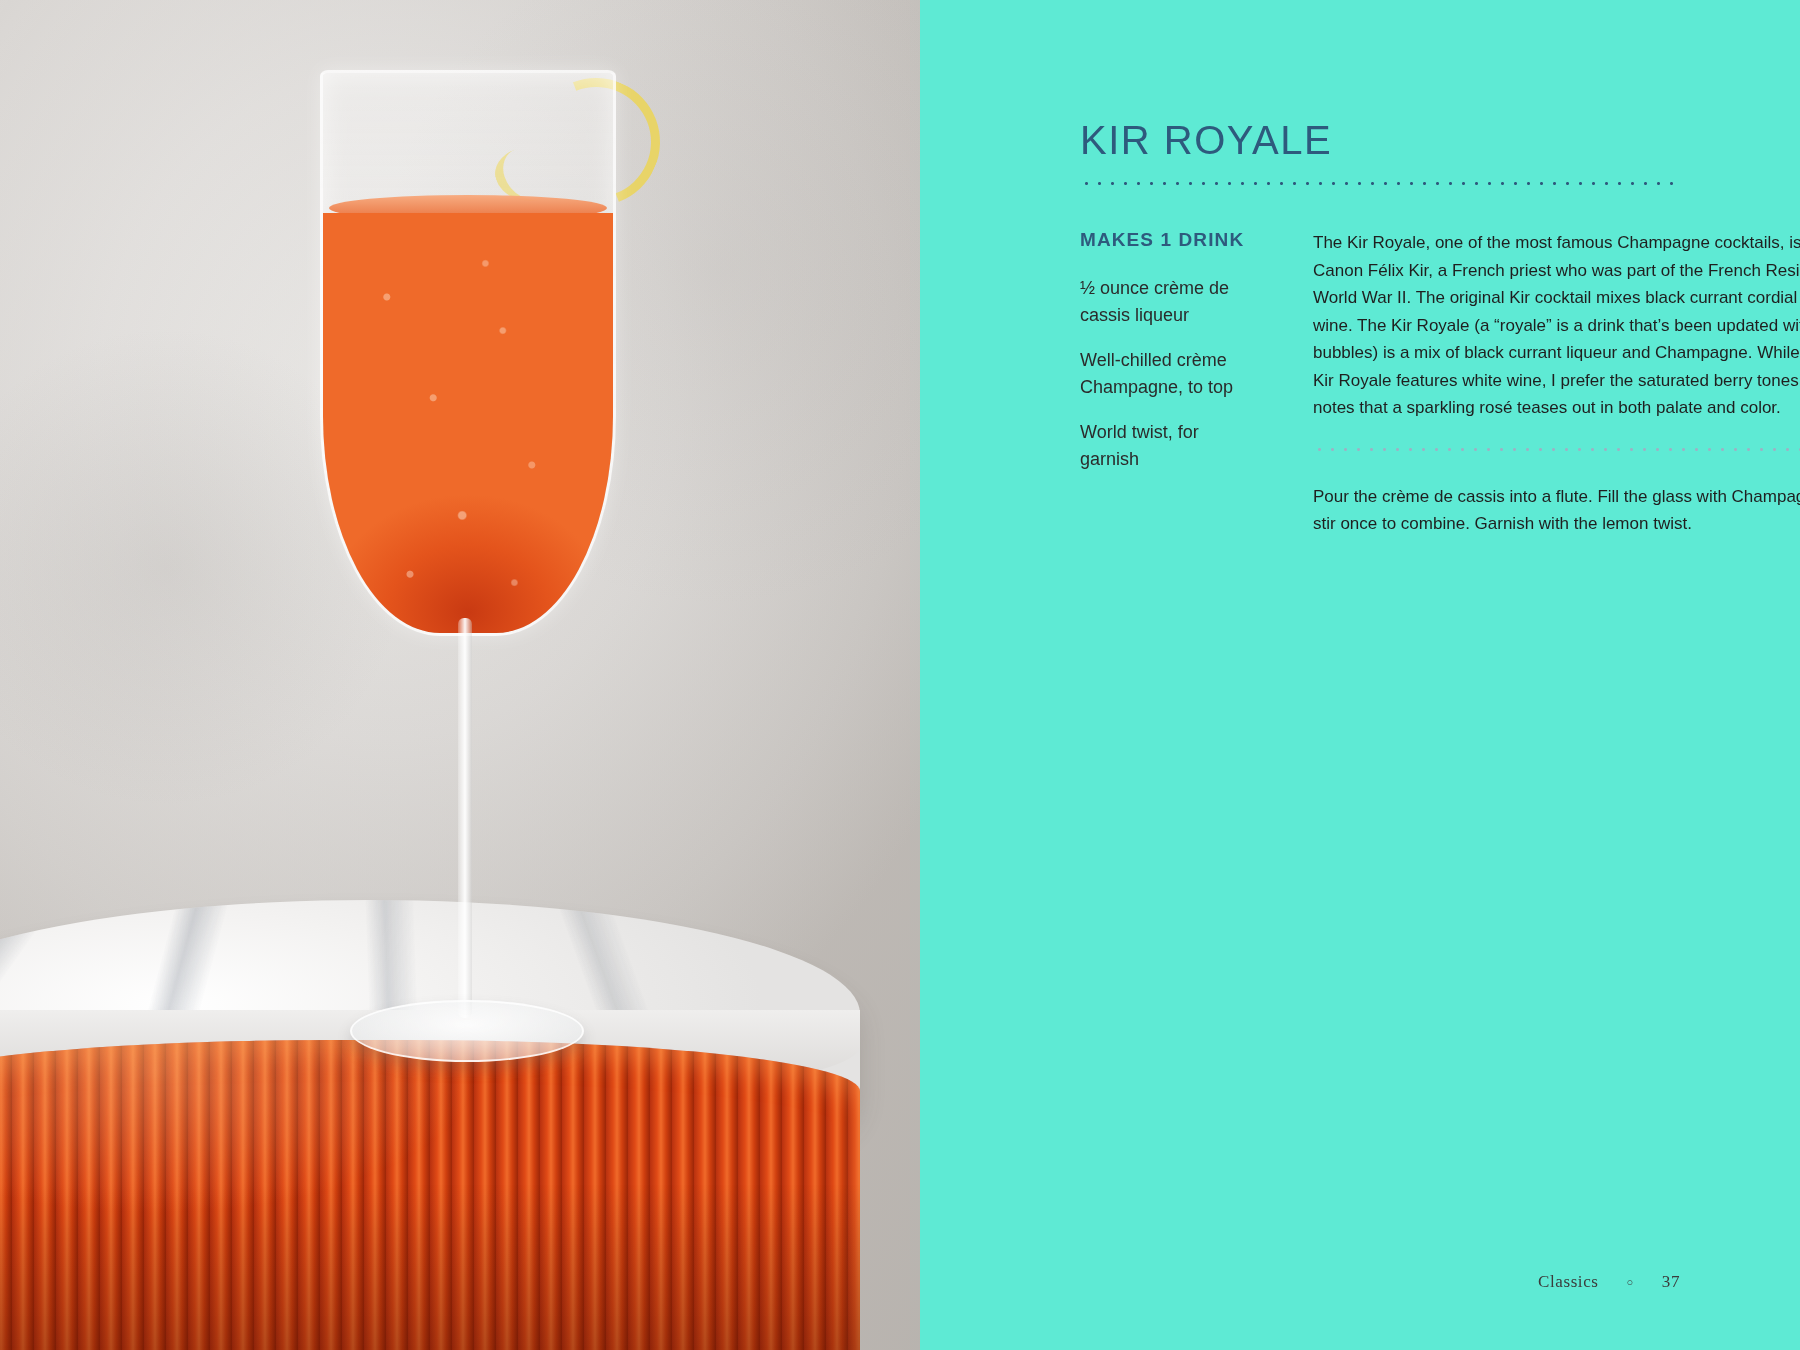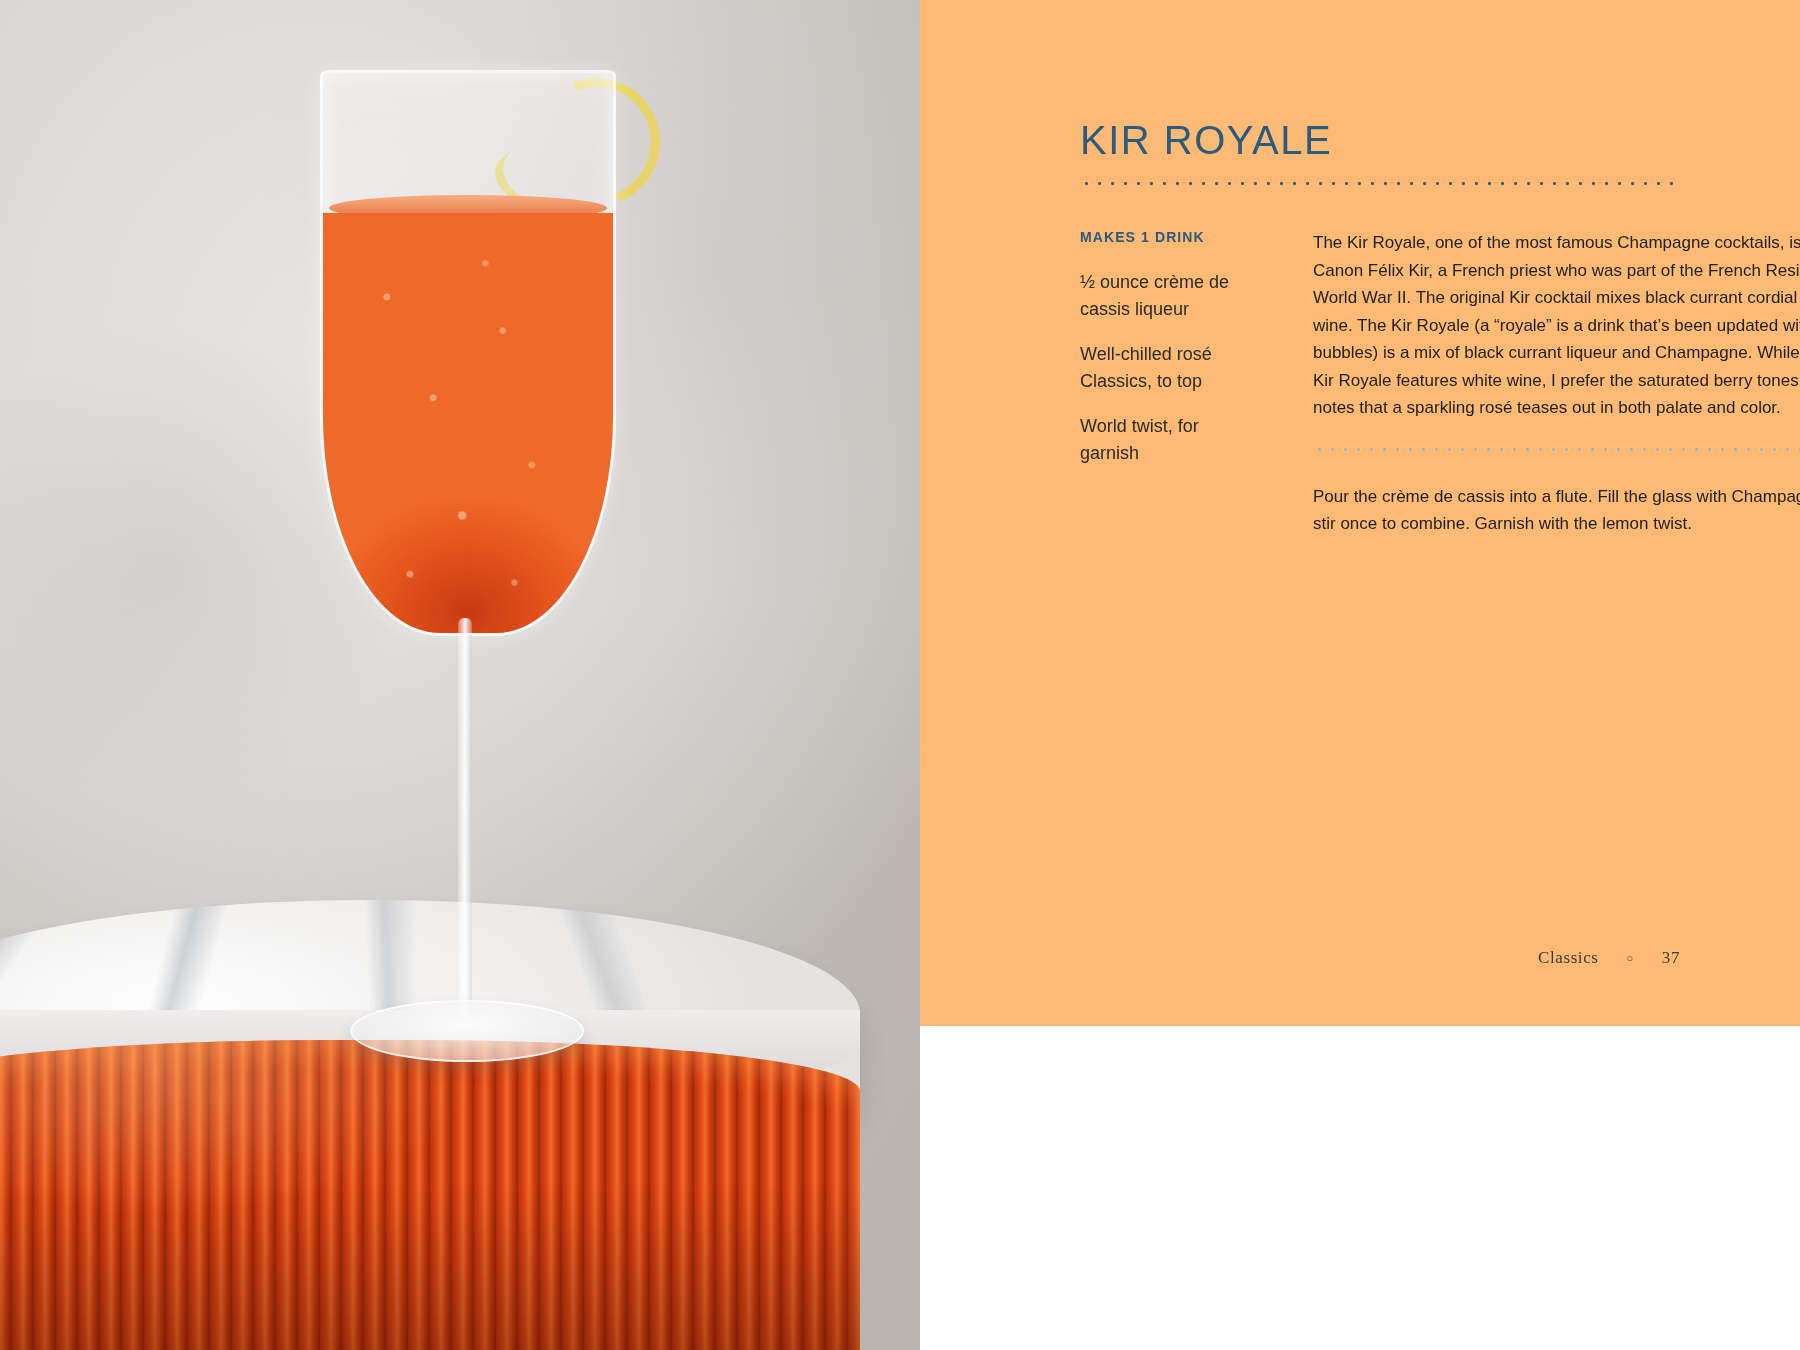--- a/index.html
+++ b/index.html
@@ -194,22 +194,22 @@
     height: 56px;
     border-left: 9px solid #e3cf63;
     border-radius: 40% 0 0 60%;
     transform: rotate(-18deg);
   }
 
   
   .text-page {
     position: relative;
     width: 880px;
-    height: 1026px;
-    background: #fdba74;
+    height: 1350px;
+    background: #5eead4;
   }
   .content {
     position: absolute;
     left: 160px;
     top: 120px;
     width: 600px;
   }
   .recipe-title {
     font-family: "Liberation Sans", sans-serif;
     font-size: 40px;
@@ -236,21 +236,21 @@
     gap: 58px;
   }
   .col-left {
     width: 175px;
     flex: 0 0 175px;
   }
   .col-right {
     flex: 1 1 auto;
   }
   .makes {
-    font-size: 14px;
+    font-size: 19px;
     font-weight: 700;
     letter-spacing: 1.1px;
     color: #2e5a7d;
     margin: 0 0 24px 0;
   }
   .ingredient {
     font-size: 18px;
     line-height: 1.5;
     color: #2b2b2b;
     margin: 0 0 18px 0;
@@ -307,21 +307,21 @@
     <div class="content">
 
       <h1 class="recipe-title">KIR ROYALE</h1>
       <div class="dot-rule"></div>
 
       <div class="columns">
 
         <div class="col-left">
           <div class="makes">MAKES 1 DRINK</div>
           <p class="ingredient">½ ounce crème de cassis liqueur</p>
-          <p class="ingredient">Well-chilled rosé Classics, to top</p>
+          <p class="ingredient">Well-chilled crème Champagne, to top</p>
           <p class="ingredient">World twist, for garnish</p>
         </div>
 
         <div class="col-right">
           <p class="body-text">The Kir Royale, one of the most famous Champagne cocktails, is credited to Canon Félix Kir, a French priest who was part of the French Resistance during World War II. The original Kir cocktail mixes black currant cordial with white wine. The Kir Royale (a “royale” is a drink that’s been updated with wine bubbles) is a mix of black currant liqueur and Champagne. While the traditional Kir Royale features white wine, I prefer the saturated berry tones and fruity notes that a sparkling rosé teases out in both palate and color.</p>
           <div class="dot-rule light"></div>
           <p class="body-text">Pour the crème de cassis into a flute. Fill the glass with Champagne and gently stir once to combine. Garnish with the lemon twist.</p>
         </div>
 
       </div>

